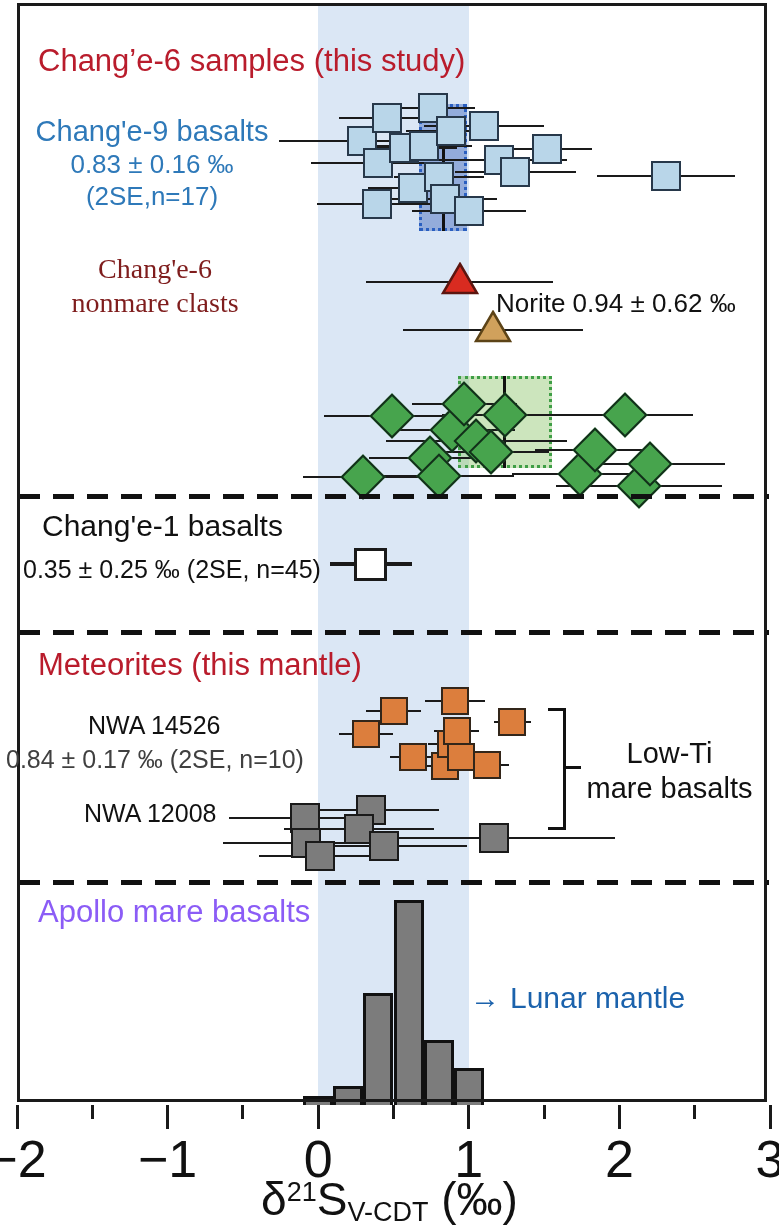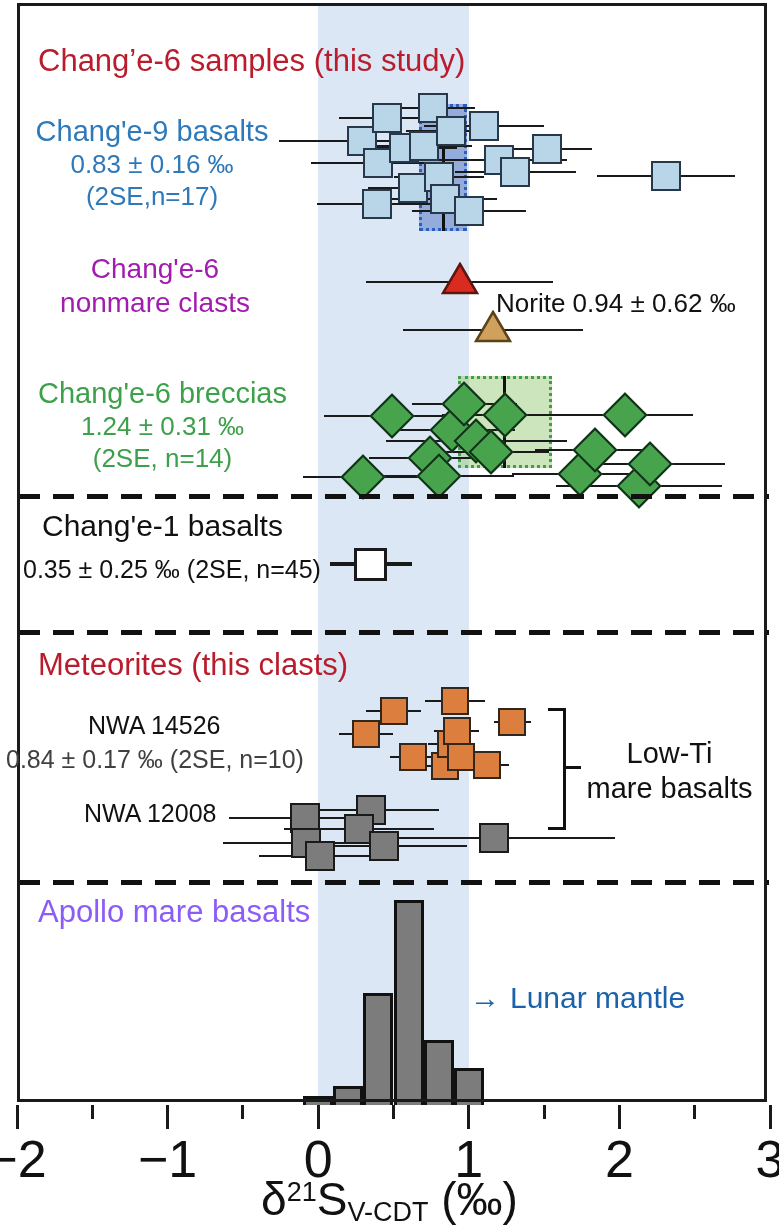--- a/index.html
+++ b/index.html
@@ -192,41 +192,36 @@
   <div class="frame"></div>
 
   <div class="lbl ce6-header" style="color: rgb(185, 28, 44);">Chang’e-6 samples (this study)</div>
 
   <div class="blk basalts-blk" style="color: rgb(46, 121, 185);">
     <div class="l1">Chang'e-9 basalts</div>
     <div class="l2">0.83 ± 0.16 ‰</div>
     <div class="l3">(2SE,n=17)</div>
   </div>
 
-  <div class="blk nonmare-blk" style="color: #a21caf;">
+  <div class="blk nonmare-blk" style="color: #7f1d1d; font-family: Liberation Serif, serif;">
     <div>Chang'e-6</div>
     <div>nonmare clasts</div>
   </div>
 
   <div class="lbl norite-label">Norite 0.94 ± 0.62 ‰</div>
 
-  <div class="blk breccias-blk" style="color: rgb(61, 160, 74);">
-    <div class="l1">Chang'e-6 breccias</div>
-    <div class="l2">1.24 ± 0.31 ‰</div>
-    <div class="l3">(2SE, n=14)</div>
-  </div>
 
   <div class="divider" style="top:494px"></div>
 
   <div class="lbl ce5-label">Chang'e-1 basalts</div>
   <div class="lbl ce5-value">0.35 ± 0.25 ‰ (2SE, n=45)</div>
 
   <div class="divider" style="top:630px"></div>
 
-  <div class="lbl met-header" style="color: rgb(185, 28, 44);">Meteorites (this clasts)</div>
+  <div class="lbl met-header" style="color: rgb(185, 28, 44);">Meteorites (this mantle)</div>
 
   <div class="lbl nwa1-label">NWA 14526</div>
   <div class="lbl nwa1-value">0.84 ± 0.17 ‰ (2SE, n=10)</div>
   <div class="lbl nwa2-label">NWA 12008</div>
 
   <div class="bracket-part" style="left:563px;top:708px;width:3px;height:122px"></div>
   <div class="bracket-part" style="left:548px;top:708px;width:18px;height:3px"></div>
   <div class="bracket-part" style="left:548px;top:827px;width:18px;height:3px"></div>
   <div class="bracket-part" style="left:563px;top:766px;width:18px;height:3px"></div>
 

